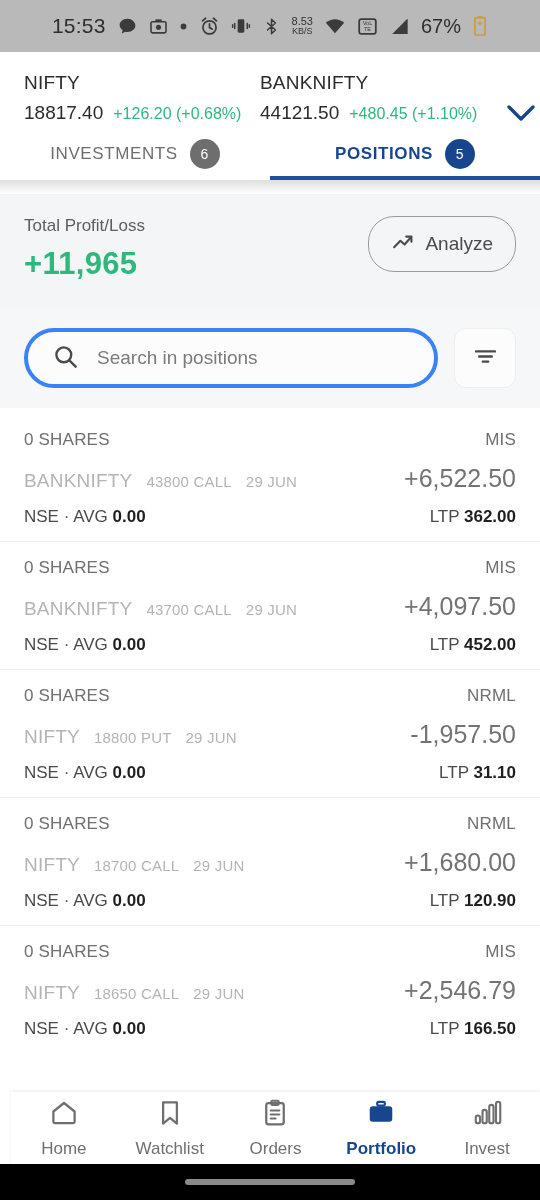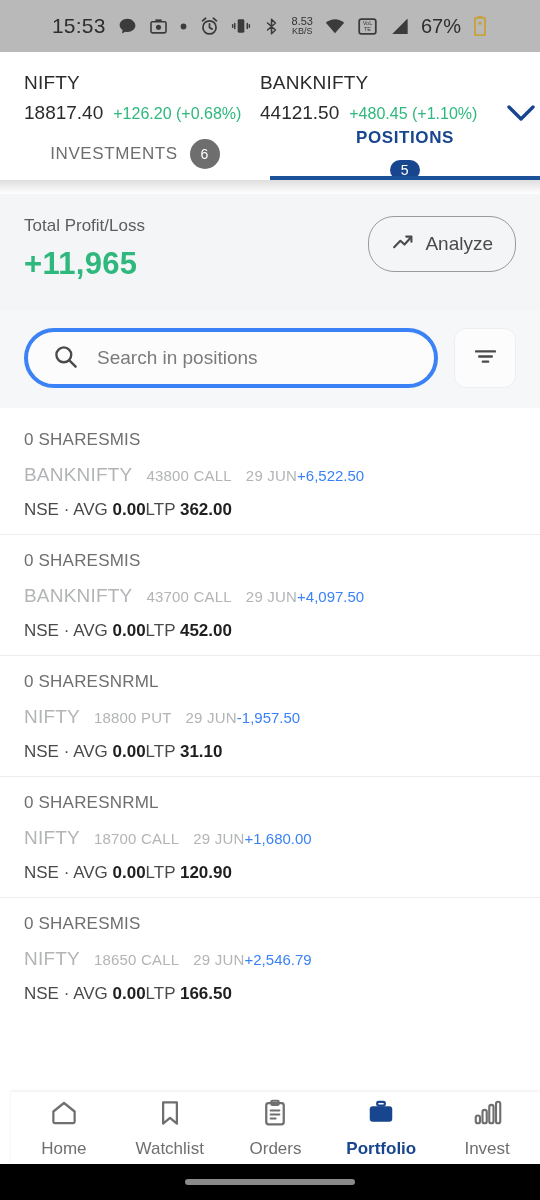--- a/index.html
+++ b/index.html
@@ -38,21 +38,21 @@
     position:absolute; right:4px; top:44px; width:34px; height:34px;
   }
 
   
   .tabs { display:flex; background:#fff; position:relative; }
   .tab {
     flex:1; display:flex; align-items:center; justify-content:center;
     gap:12px; height:52px; font-size:17px; letter-spacing:.6px;
   }
   .tab.inactive { color:#6e6e6e; }
-  .tab.active { color:#17468f; font-weight:bold;flex-direction:column; }
+  .tab.active { color:#17468f; font-weight:bold; }
   .badge {
     min-width:30px; height:30px; border-radius:15px; color:#fff;
     font-size:14px; display:flex; align-items:center; justify-content:center;
     padding:0 8px; font-weight:normal;
   }
   .badge.gray { background:#6e6e6e; }
   .badge.blue { background:#17468f; }
   .tab-underline {
     position:absolute; bottom:0; left:50%; width:50%; height:4px;
     background:#1b5199;
@@ -89,30 +89,30 @@
   .search-ph { font-size:19px; color:#7b7b7b; }
   .filter-btn {
     width:62px; height:60px; background:#fcfcfd; border:1px solid #eceef0;
     border-radius:12px; display:flex; align-items:center; justify-content:center;
   }
 
   
   .list { background:#fff; padding-top:6px; }
   .pos-row { padding:16px 24px 14px 24px; border-bottom:1px solid #ededed; }
   .pos-row:last-child { border-bottom:none; }
-  .line { display:flex; justify-content:flex-start; align-items:baseline; }
+  .line { display:flex; justify-content:space-between; align-items:baseline; }
   .l1 { margin-bottom:14px; }
   .l2 { margin-bottom:14px; }
   .qty { font-size:17px; color:#6f6f6f; letter-spacing:.2px; }
   .product { font-size:17px; color:#6f6f6f; letter-spacing:.2px; }
   .sym-wrap { display:flex; align-items:baseline; gap:14px; }
   .sym { font-size:19px; color:#b2b4b6; letter-spacing:.2px; }
   .strike { font-size:15px; color:#b2b4b6; letter-spacing:.2px; }
   .expiry { font-size:15px; color:#b2b4b6; letter-spacing:.2px; }
-  .pnl { font-size:15px; color:#3b82f6; }
+  .pnl { font-size:25px; color:#737373; }
   .meta { font-size:17px; color:#4a4a4a; }
   .meta b { color:#1f1f1f; }
   .ltp { font-size:17px; color:#4a4a4a; }
   .ltp b { color:#1f1f1f; }
 
   .list-fade {
     position:absolute; left:0; right:0; bottom:108px; height:46px;
     background:linear-gradient(to bottom, rgba(255,255,255,0), #ffffff 78%);
     pointer-events:none;
   }

